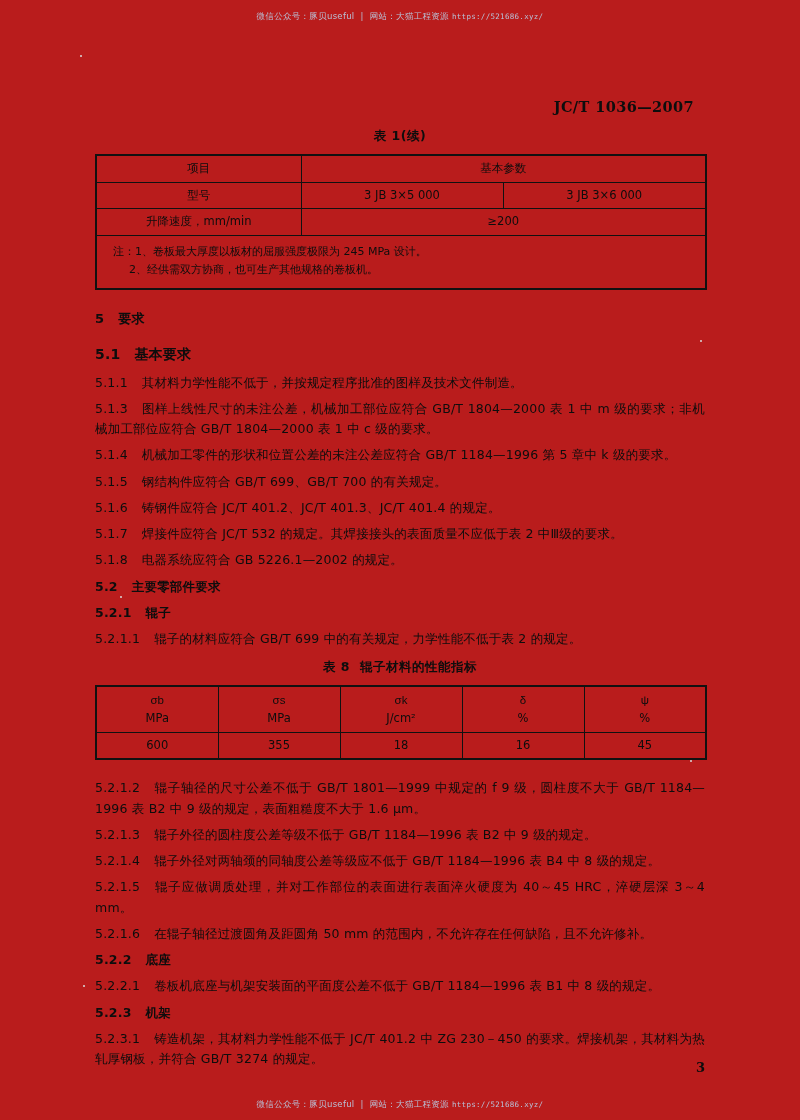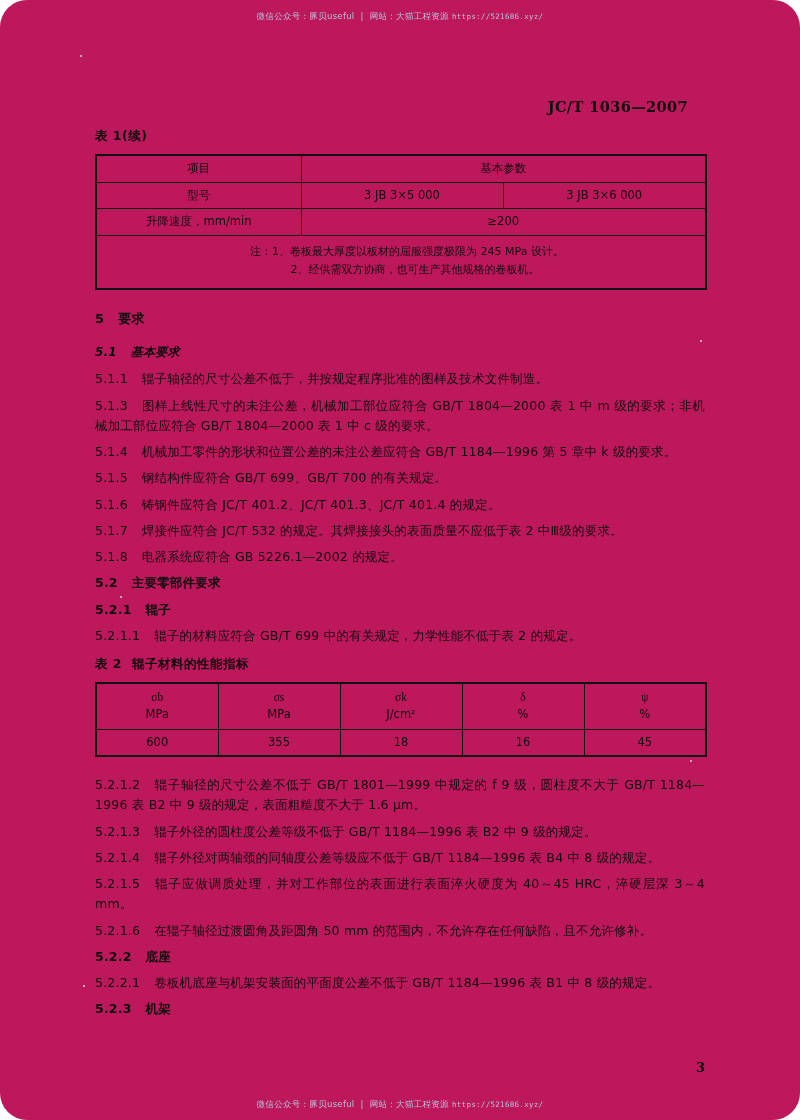--- a/index.html
+++ b/index.html
@@ -12,22 +12,21 @@
     height: 1120px;
     position: relative;
     font-family: "DejaVu Sans", "Liberation Sans", sans-serif;
     color: #111111;
     overflow: hidden;
   }
 
   .page {
     position: absolute;
     inset: 0;
-    background: #be185d;
-    border-radius: 27px;
+    background: #b91c1c;
   }
 
   
   .watermark {
     position: absolute;
     left: 0;
     width: 800px;
     text-align: center;
     font-family: "DejaVu Sans", "Liberation Sans", sans-serif;
     font-size: 8.5px;
@@ -40,37 +39,38 @@
     font-size: 7.5px;
   }
   .watermark .wm-sep { padding: 0 6px; }
   #watermark-top { top: 11px; }
   #watermark-bottom { top: 1099px; }
 
   
   .doc-header {
     position: absolute;
     top: 98px;
-    right: 112px;
+    right: 106px;
     font-family: "DejaVu Serif", "Liberation Serif", serif;
     font-size: 14.5px;
     font-weight: bold;
     letter-spacing: 0.4px;
     color: #0d0d0d;
   }
 
   
   .content {
     position: absolute;
     top: 128px;
     left: 95px;
     width: 610px;
   }
 
   .table-caption {
+    text-align: center;
     font-size: 12.5px;
     font-weight: bold;
     margin: 0 0 9px 0;
     letter-spacing: 0.5px;
     color: #0d0d0d;
   }
   .table-caption .cap-gap { display: inline-block; width: 10px; }
 
   
   table.std {
@@ -85,51 +85,50 @@
     padding: 5px 4px;
     text-align: center;
     vertical-align: middle;
     line-height: 1.35;
   }
   table.std td.outer-top { border-top-width: 2px; }
   table.std td.outer-bottom { border-bottom-width: 2px; }
   table.std td.outer-left { border-left-width: 2px; }
   table.std td.outer-right { border-right-width: 2px; }
   table.std td.note-cell {
-    text-align: center;
+    text-align: left;
     padding: 7px 4px 8px 16px;
     line-height: 1.7;
     font-size: 11px;
   }
   .note-indent { display: inline-block; width: 16px; }
   .cell-two-line div { line-height: 1.5; }
-  .sym { font-family: Liberation Serif, serif; }
+  .sym { font-family: Liberation Sans, sans-serif; }
 
   
   .body-block { margin-top: 18px; }
 
   p.para {
     margin: 0 0 6px 0;
     font-size: 12.5px;
     line-height: 1.62;
     letter-spacing: 0.2px;
     color: #0d0d0d;
     text-align: justify;
   }
   p.clause-h1 {
     font-weight: bold;
     font-size: 13px;
     margin-bottom: 14px;
     margin-top: 2px;
   }
   p.clause-h2 {
     font-weight: bold;
-    font-size: 12px;
+    font-size: 14px;
     margin-bottom: 7px;
-    font-style: italic;
   }
   p.clause-h3 {
     font-weight: bold;
     font-size: 12.5px;
     margin-bottom: 6px;
   }
   .num { display: inline-block; }
   .gap-m { display: inline-block; width: 14px; }
 
   .cap2-wrap { margin: 10px 0 8px 0; }
@@ -196,21 +195,21 @@
         </tr>
       </tbody>
     </table>
 
     <div class="body-block">
 
       <p class="para clause-h1"><span class="num">5</span><span class="gap-m"></span><span>要求</span></p>
 
       <p class="para clause-h2"><span class="num">5.1</span><span class="gap-m"></span><span>基本要求</span></p>
 
-      <p class="para"><span class="num">5.1.1</span><span class="gap-m"></span><span>辊子轴径的尺寸公差不低于，并按规定程序批准的图样及技术文件制造。</span></p>
+      <p class="para"><span class="num">5.1.1</span><span class="gap-m"></span><span>其材料力学性能不低于，并按规定程序批准的图样及技术文件制造。</span></p>
 
 
       <p class="para"><span class="num">5.1.3</span><span class="gap-m"></span><span>图样上线性尺寸的未注公差，机械加工部位应符合 GB/T 1804—2000 表 1 中 m 级的要求；非机械加工部位应符合 GB/T 1804—2000 表 1 中 c 级的要求。</span></p>
 
       <p class="para"><span class="num">5.1.4</span><span class="gap-m"></span><span>机械加工零件的形状和位置公差的未注公差应符合 GB/T 1184—1996 第 5 章中 k 级的要求。</span></p>
 
       <p class="para"><span class="num">5.1.5</span><span class="gap-m"></span><span>钢结构件应符合 GB/T 699、GB/T 700 的有关规定。</span></p>
 
       <p class="para"><span class="num">5.1.6</span><span class="gap-m"></span><span>铸钢件应符合 JC/T 401.2、JC/T 401.3、JC/T 401.4 的规定。</span></p>
 
@@ -219,21 +218,21 @@
       <p class="para"><span class="num">5.1.8</span><span class="gap-m"></span><span>电器系统应符合 GB 5226.1—2002 的规定。</span></p>
 
       <p class="para clause-h3"><span class="num">5.2</span><span class="gap-m"></span><span>主要零部件要求</span></p>
 
       <p class="para clause-h3"><span class="num">5.2.1</span><span class="gap-m"></span><span>辊子</span></p>
 
       <p class="para"><span class="num">5.2.1.1</span><span class="gap-m"></span><span>辊子的材料应符合 GB/T 699 中的有关规定，力学性能不低于表 2 的规定。</span></p>
     </div>
 
     <div class="cap2-wrap">
-      <div class="table-caption"><span>表 2</span><span class="cap-gap"></span><span>辊子材料的性能指标</span></div>
+      <div class="table-caption"><span>表 8</span><span class="cap-gap"></span><span>辊子材料的性能指标</span></div>
     </div>
 
     <table class="std">
       <colgroup>
         <col style="width:122px">
           <col style="width:122px">
           <col style="width:122px">
           <col style="width:122px">
           <col style="width:122px">
       </colgroup>
@@ -281,20 +280,21 @@
       <p class="para"><span class="num">5.2.1.5</span><span class="gap-m"></span><span>辊子应做调质处理，并对工作部位的表面进行表面淬火硬度为 40～45 HRC，淬硬层深 3～4 mm。</span></p>
 
       <p class="para"><span class="num">5.2.1.6</span><span class="gap-m"></span><span>在辊子轴径过渡圆角及距圆角 50 mm 的范围内，不允许存在任何缺陷，且不允许修补。</span></p>
 
       <p class="para clause-h3"><span class="num">5.2.2</span><span class="gap-m"></span><span>底座</span></p>
 
       <p class="para"><span class="num">5.2.2.1</span><span class="gap-m"></span><span>卷板机底座与机架安装面的平面度公差不低于 GB/T 1184—1996 表 B1 中 8 级的规定。</span></p>
 
       <p class="para clause-h3"><span class="num">5.2.3</span><span class="gap-m"></span><span>机架</span></p>
 
+      <p class="para"><span class="num">5.2.3.1</span><span class="gap-m"></span><span>铸造机架，其材料力学性能不低于 JC/T 401.2 中 ZG 230－450 的要求。焊接机架，其材料为热轧厚钢板，并符合 GB/T 3274 的规定。</span></p>
 
     </div>
 
   </div>
 
   <div class="page-number">3</div>
 
   <div class="watermark" id="watermark-bottom">
     <span>微信公众号：豚贝useful</span><span class="wm-sep">|</span><span>网站：大猫工程资源</span>
     <span class="wm-url">https://521686.xyz/</span>

